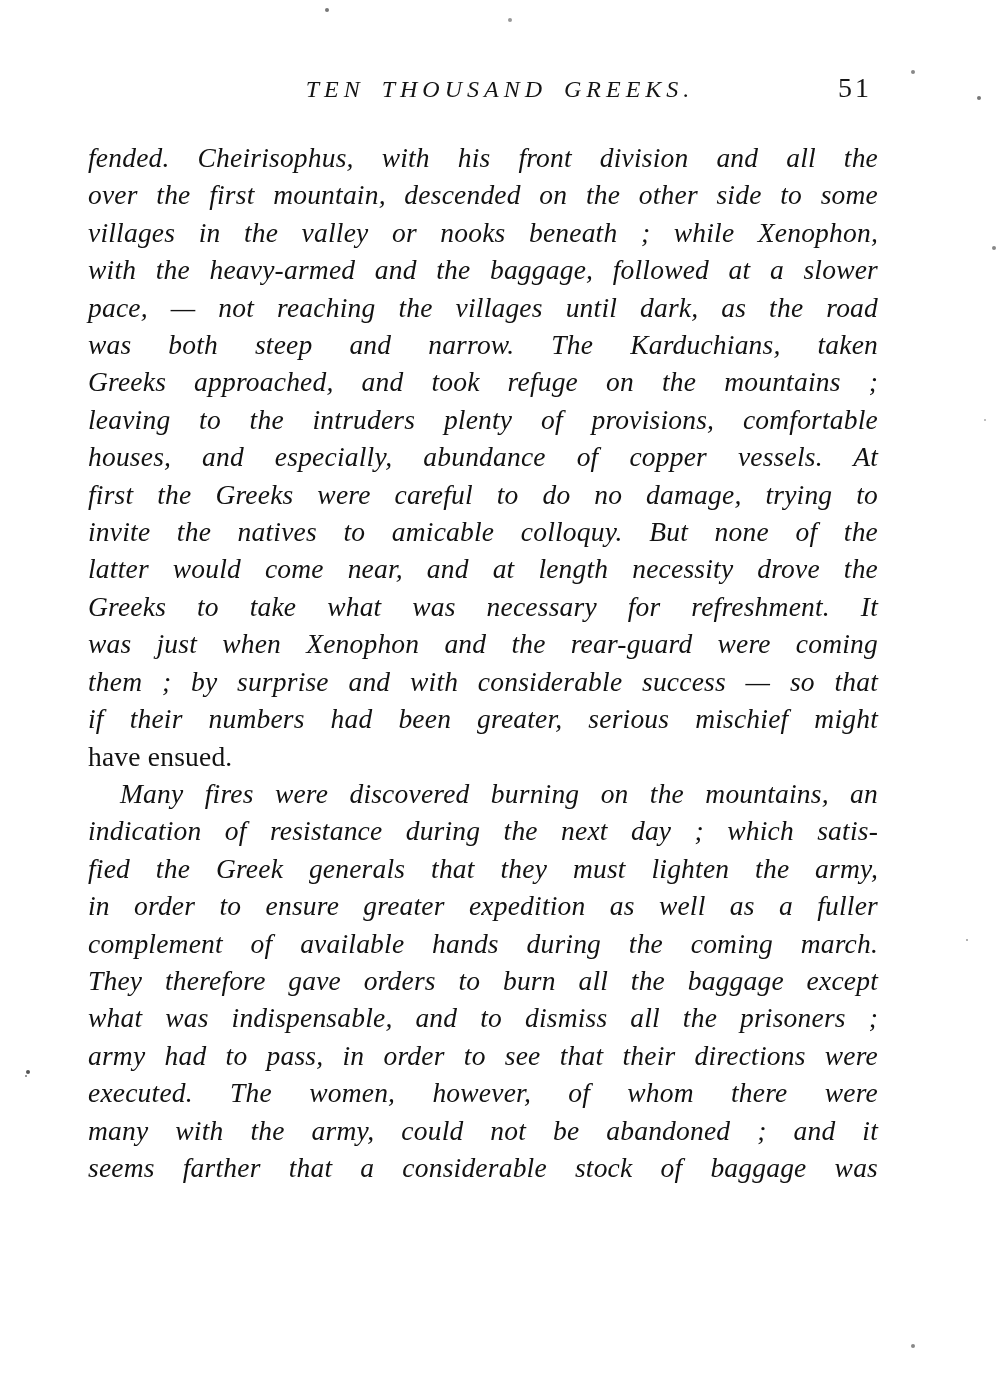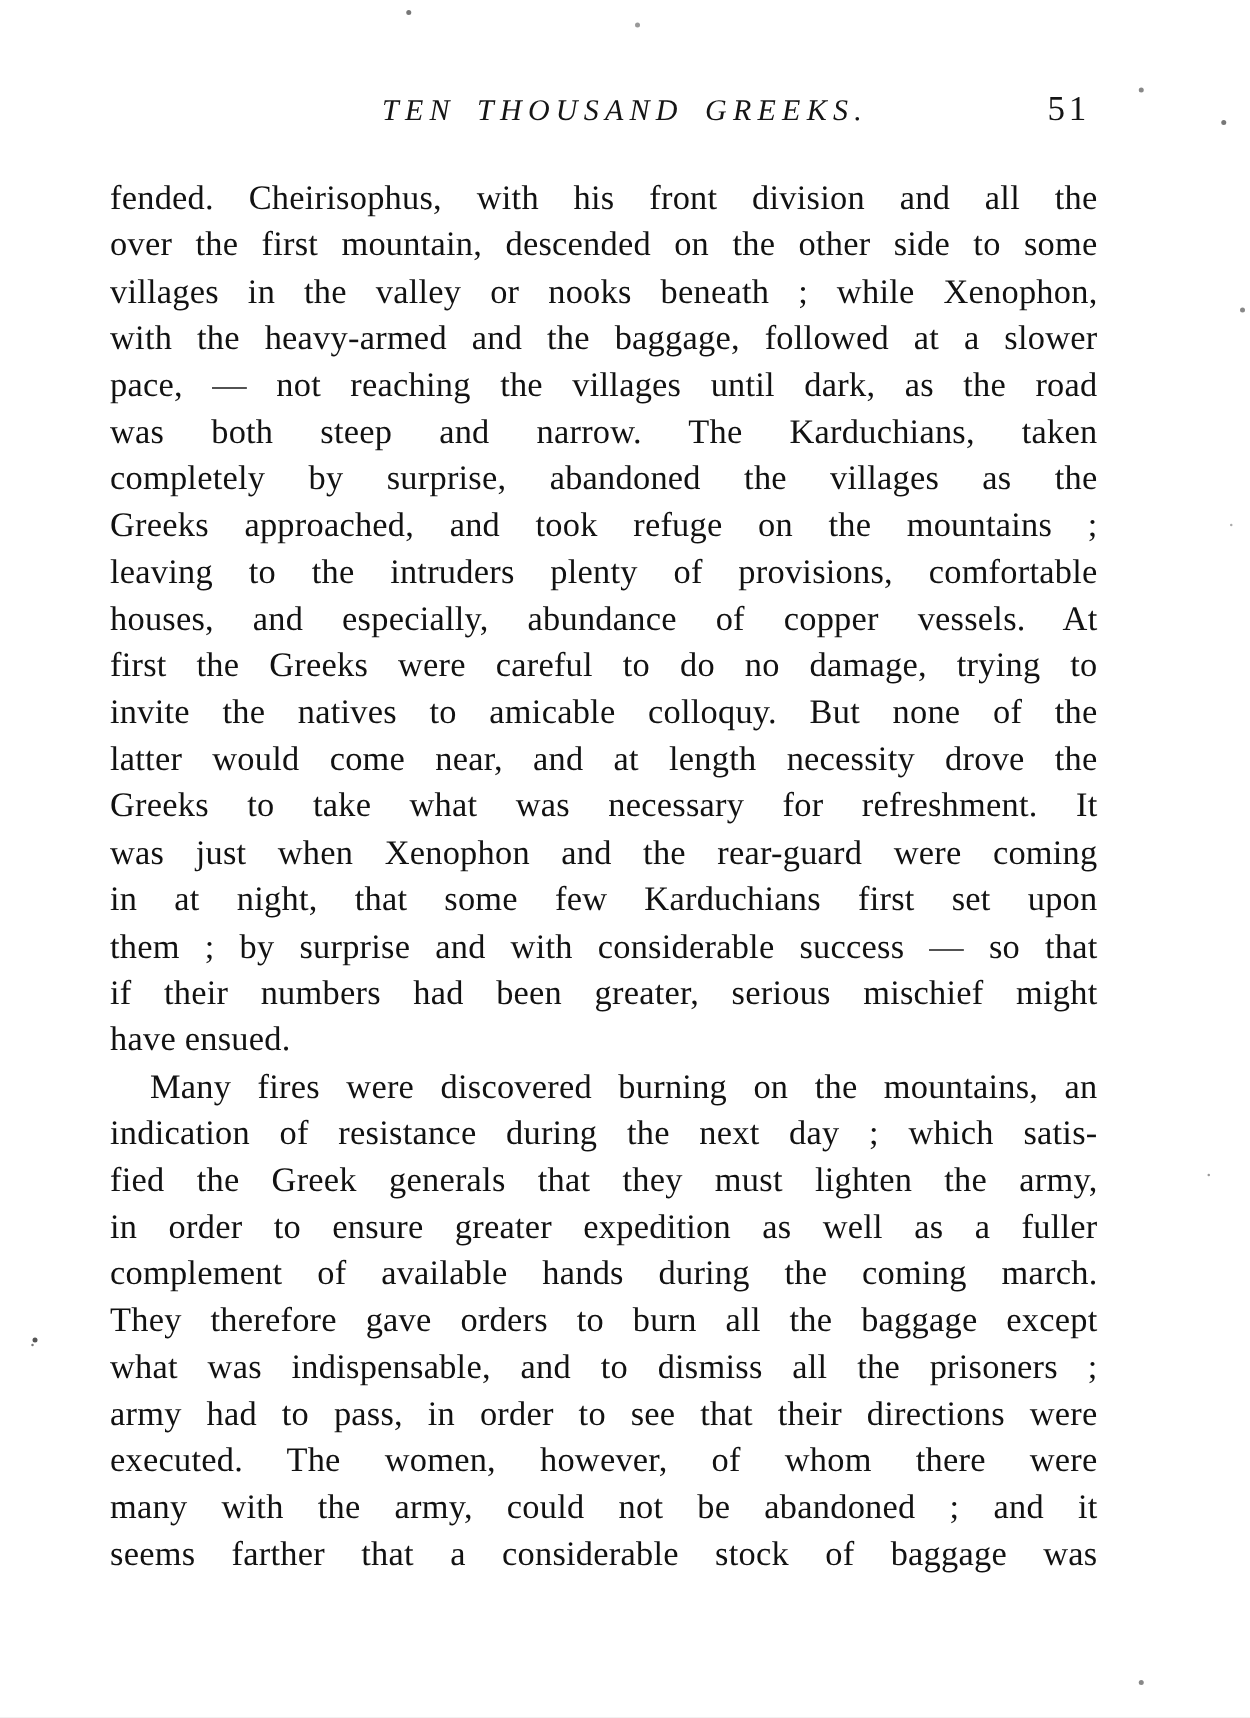--- a/index.html
+++ b/index.html
@@ -53,20 +53,21 @@
     font-size: 27.5px;
     line-height: 37.42px;
     height: 37.42px;
     white-space: normal;
     letter-spacing: 0.2px;
     color: #121212;
   }
   .text-line.justify {
     text-align: justify;
     text-align-last: justify;
+    font-style: italic;
   }
   .text-line.nojustify {
     text-align: right;
     text-align-last: left;
   }
   .text-line.indent {
     text-indent: 32px;
   }
   
   .scan-specks {
@@ -101,30 +102,28 @@
   </div>
 
   <div class="text-block">
 
   <div class="text-line justify">fended.  Cheirisophus, with his front division and all the</div>
       <div class="text-line justify">over the first mountain, descended on the other side to some</div>
       <div class="text-line justify">villages in the valley or nooks beneath ;  while  Xenophon,</div>
       <div class="text-line justify">with the heavy-armed and the baggage, followed at a slower</div>
       <div class="text-line justify">pace, — not reaching the villages until dark, as the road</div>
       <div class="text-line justify">was both steep and narrow.  The Karduchians, taken</div>
-      <div class="text-line justify">completely by surprise, abandoned the villages as the</div>
       <div class="text-line justify">Greeks approached, and took refuge on the mountains ;</div>
       <div class="text-line justify">leaving to the intruders plenty of provisions, comfortable</div>
       <div class="text-line justify">houses, and especially, abundance of copper vessels.  At</div>
       <div class="text-line justify">first the Greeks were careful to do no damage, trying to</div>
       <div class="text-line justify">invite the natives to amicable colloquy.  But none of the</div>
       <div class="text-line justify">latter would come near, and at length necessity drove the</div>
       <div class="text-line justify">Greeks to take what was necessary for refreshment.  It</div>
       <div class="text-line justify">was just when Xenophon and the rear-guard were coming</div>
-      <div class="text-line justify">in at night, that some few Karduchians first set upon</div>
       <div class="text-line justify">them ; by surprise and with considerable success — so that</div>
       <div class="text-line justify">if their numbers had been greater, serious mischief might</div>
       <div class="text-line nojustify">have ensued.</div>
       <div class="text-line justify indent">Many fires were discovered burning on the mountains, an</div>
       <div class="text-line justify">indication of resistance during the next day ; which satis-</div>
       <div class="text-line justify">fied the Greek generals that they must lighten the army,</div>
       <div class="text-line justify">in order to ensure greater expedition as well as a fuller</div>
       <div class="text-line justify">complement of available hands during the coming march.</div>
       <div class="text-line justify">They therefore gave orders to burn all the baggage except</div>
       <div class="text-line justify">what was indispensable, and to dismiss all the prisoners ;</div>

